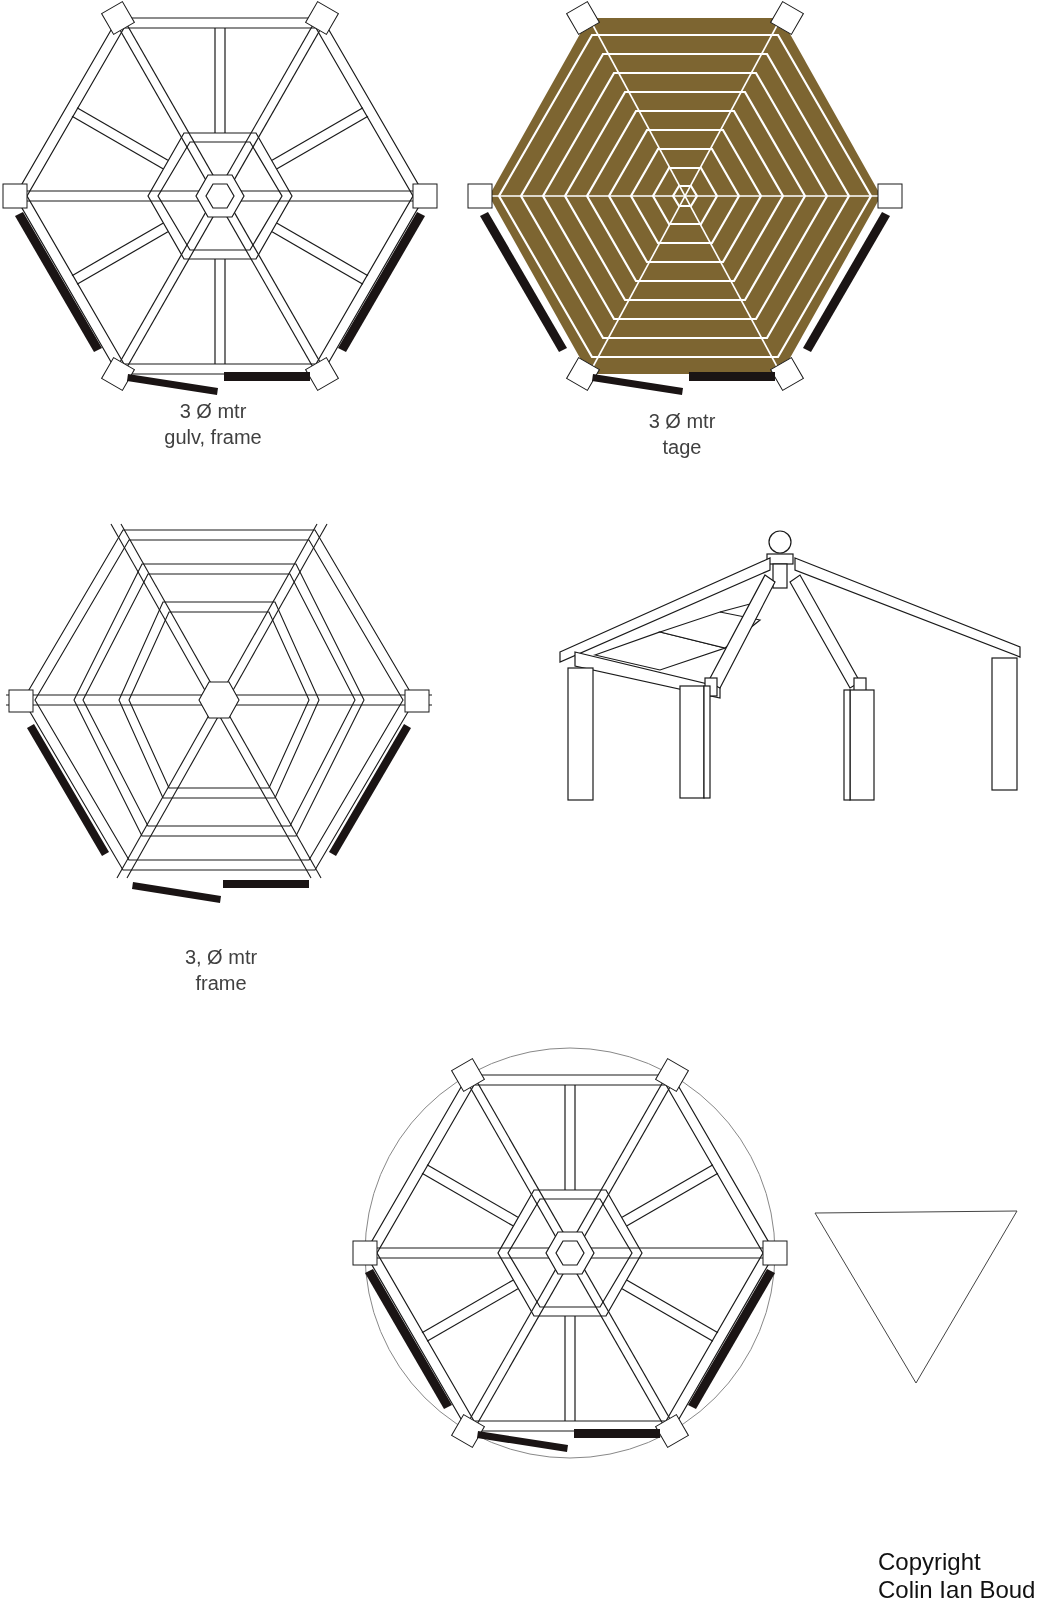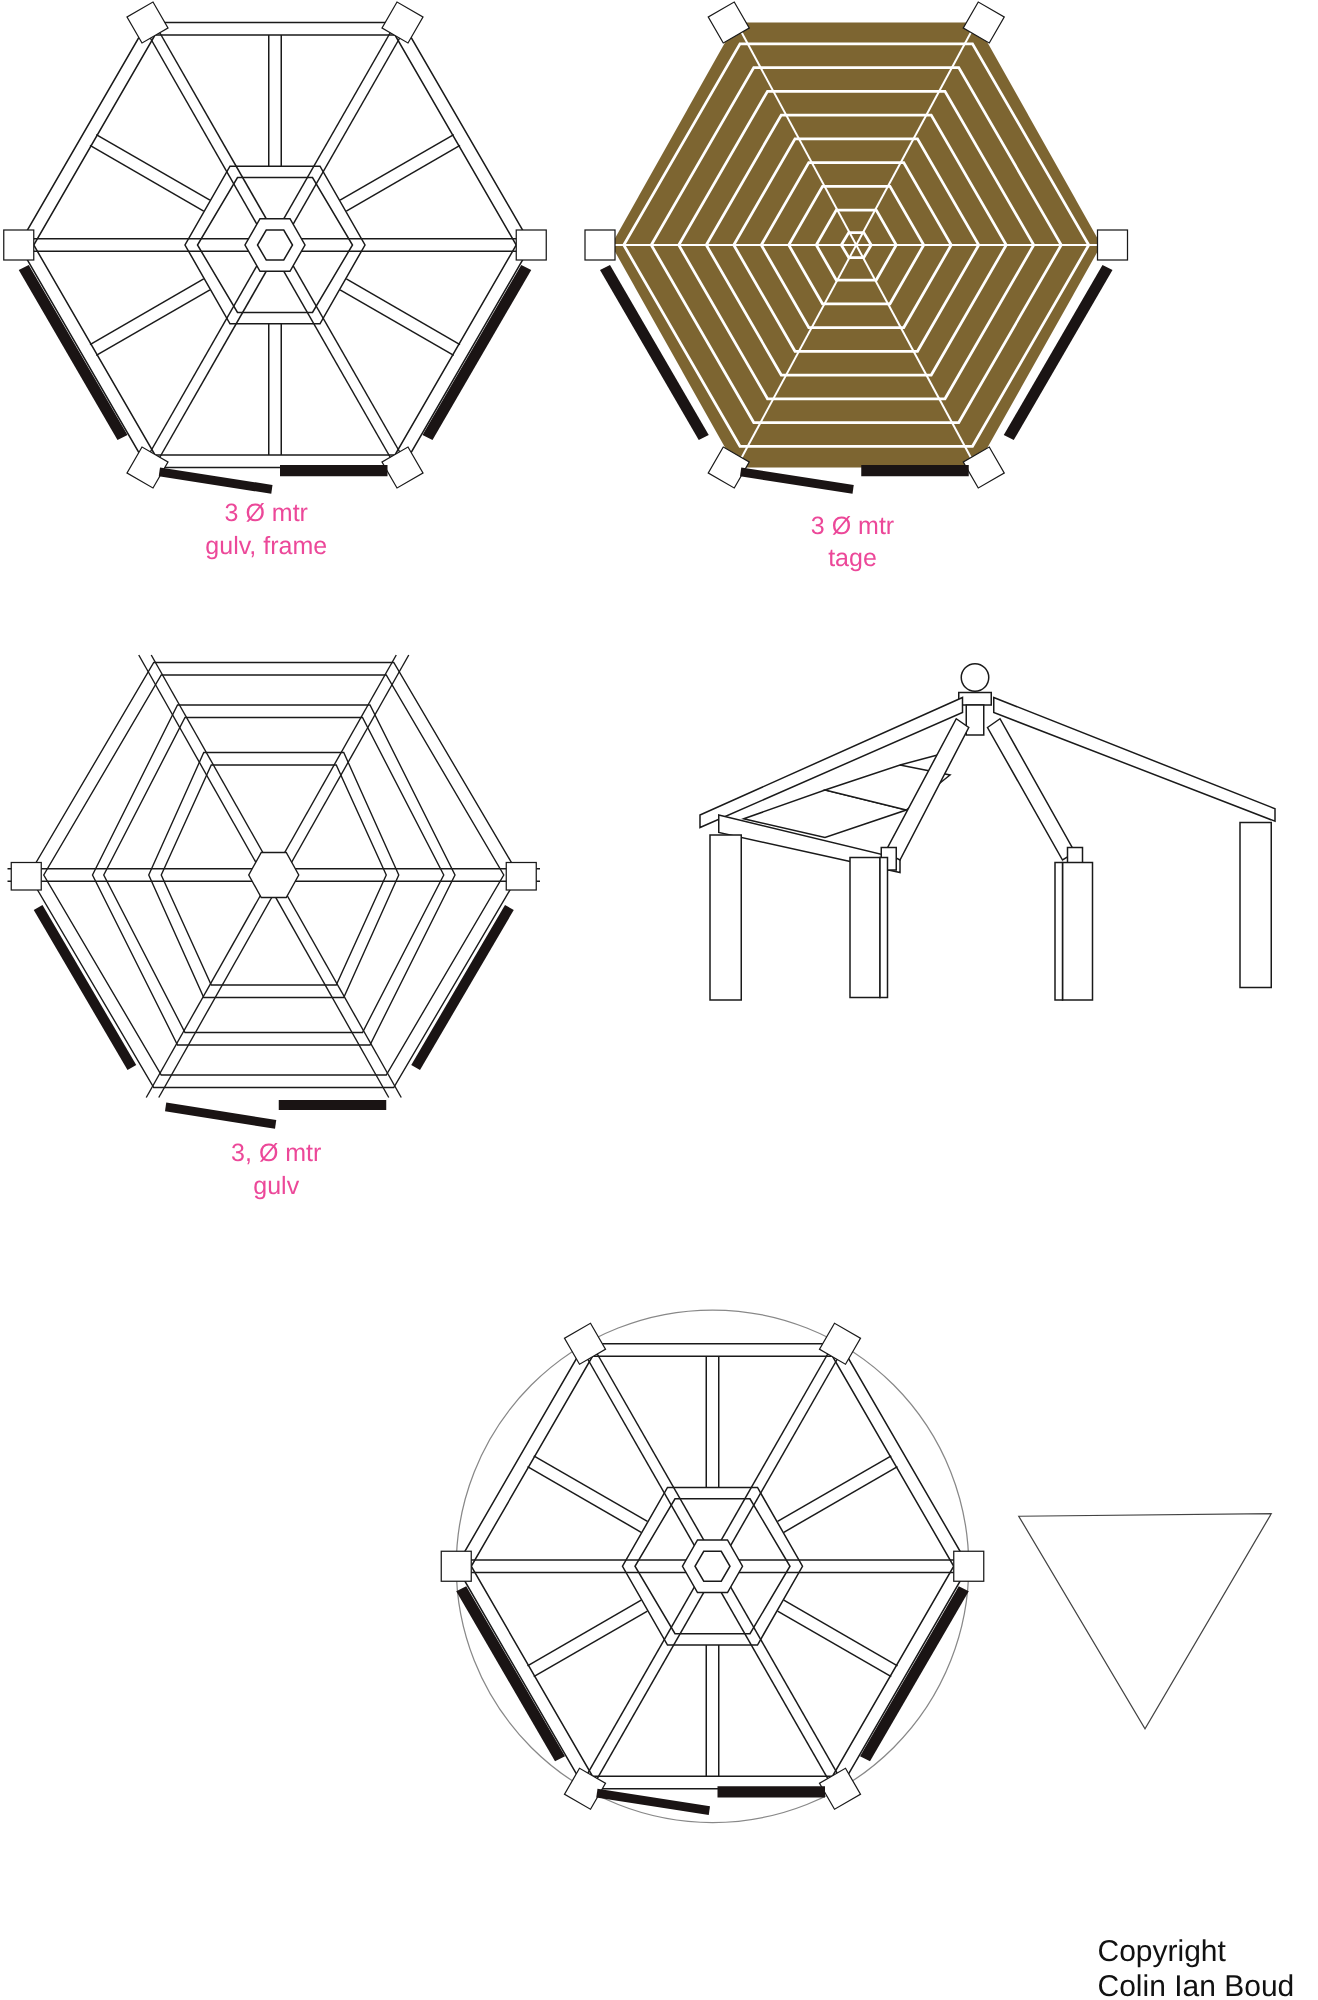--- a/index.html
+++ b/index.html
@@ -1,18 +1,18 @@
 <!DOCTYPE html>
 <html><head>
 <meta charset="utf-8">
 <style>
   html,body{margin:0;padding:0;background:#ffffff;}
   body{width:1054px;height:1600px;position:relative;overflow:hidden;font-family:"Liberation Sans",sans-serif;color:#1a1a1a;}
   .fig{position:absolute;}
-  .caption{position:absolute;text-align:center;font-size:20px;line-height:26px;color:#ec4899;}
+  .caption{position:absolute;text-align:center;font-size:20px;line-height:26px;color:#404040;}
   .caption span{display:block;}
   .copyright{position:absolute;left:878px;top:1548px;font-size:24px;line-height:28px;color:#111;white-space:nowrap;}
   .copyright span{display:block;}
   svg{display:block;overflow:visible;}
 </style>
 </head>
 <body>
 
 <svg width="0" height="0" style="position:absolute">
   <defs>
@@ -160,23 +160,23 @@
       <rect x="186" y="-10" width="24" height="22"></rect>
     </g>
     <g fill="#1a1414">
       <polygon points="-192,28 -185,24 -110,152 -117,156"></polygon>
       <polygon points="192,28 185,24 110,152 117,156"></polygon>
       <polygon points="-86,182 2,196 1,203 -87,189"></polygon>
       <polygon points="4,180 90,180 90,188 4,188"></polygon>
     </g>
   </svg>
 </div>
-<div class="caption" style="left:121px;top:910px;width:200px;">
+<div class="caption" style="left:121px;top:944px;width:200px;">
   <span>3, Ø mtr</span>
-  <span>gulv</span>
+  <span>frame</span>
 </div>
 
 <div class="fig" style="left:560px;top:530px;width:460px;height:280px;">
   <svg width="460" height="280" viewBox="0 0 460 280">
     <g fill="#fff" stroke="#1a1a1a" stroke-width="1.2">
 
       <circle cx="220" cy="12" r="11"></circle>
       <rect x="207" y="24" width="26" height="10"></rect>
       <rect x="213" y="34" width="14" height="24"></rect>
 

